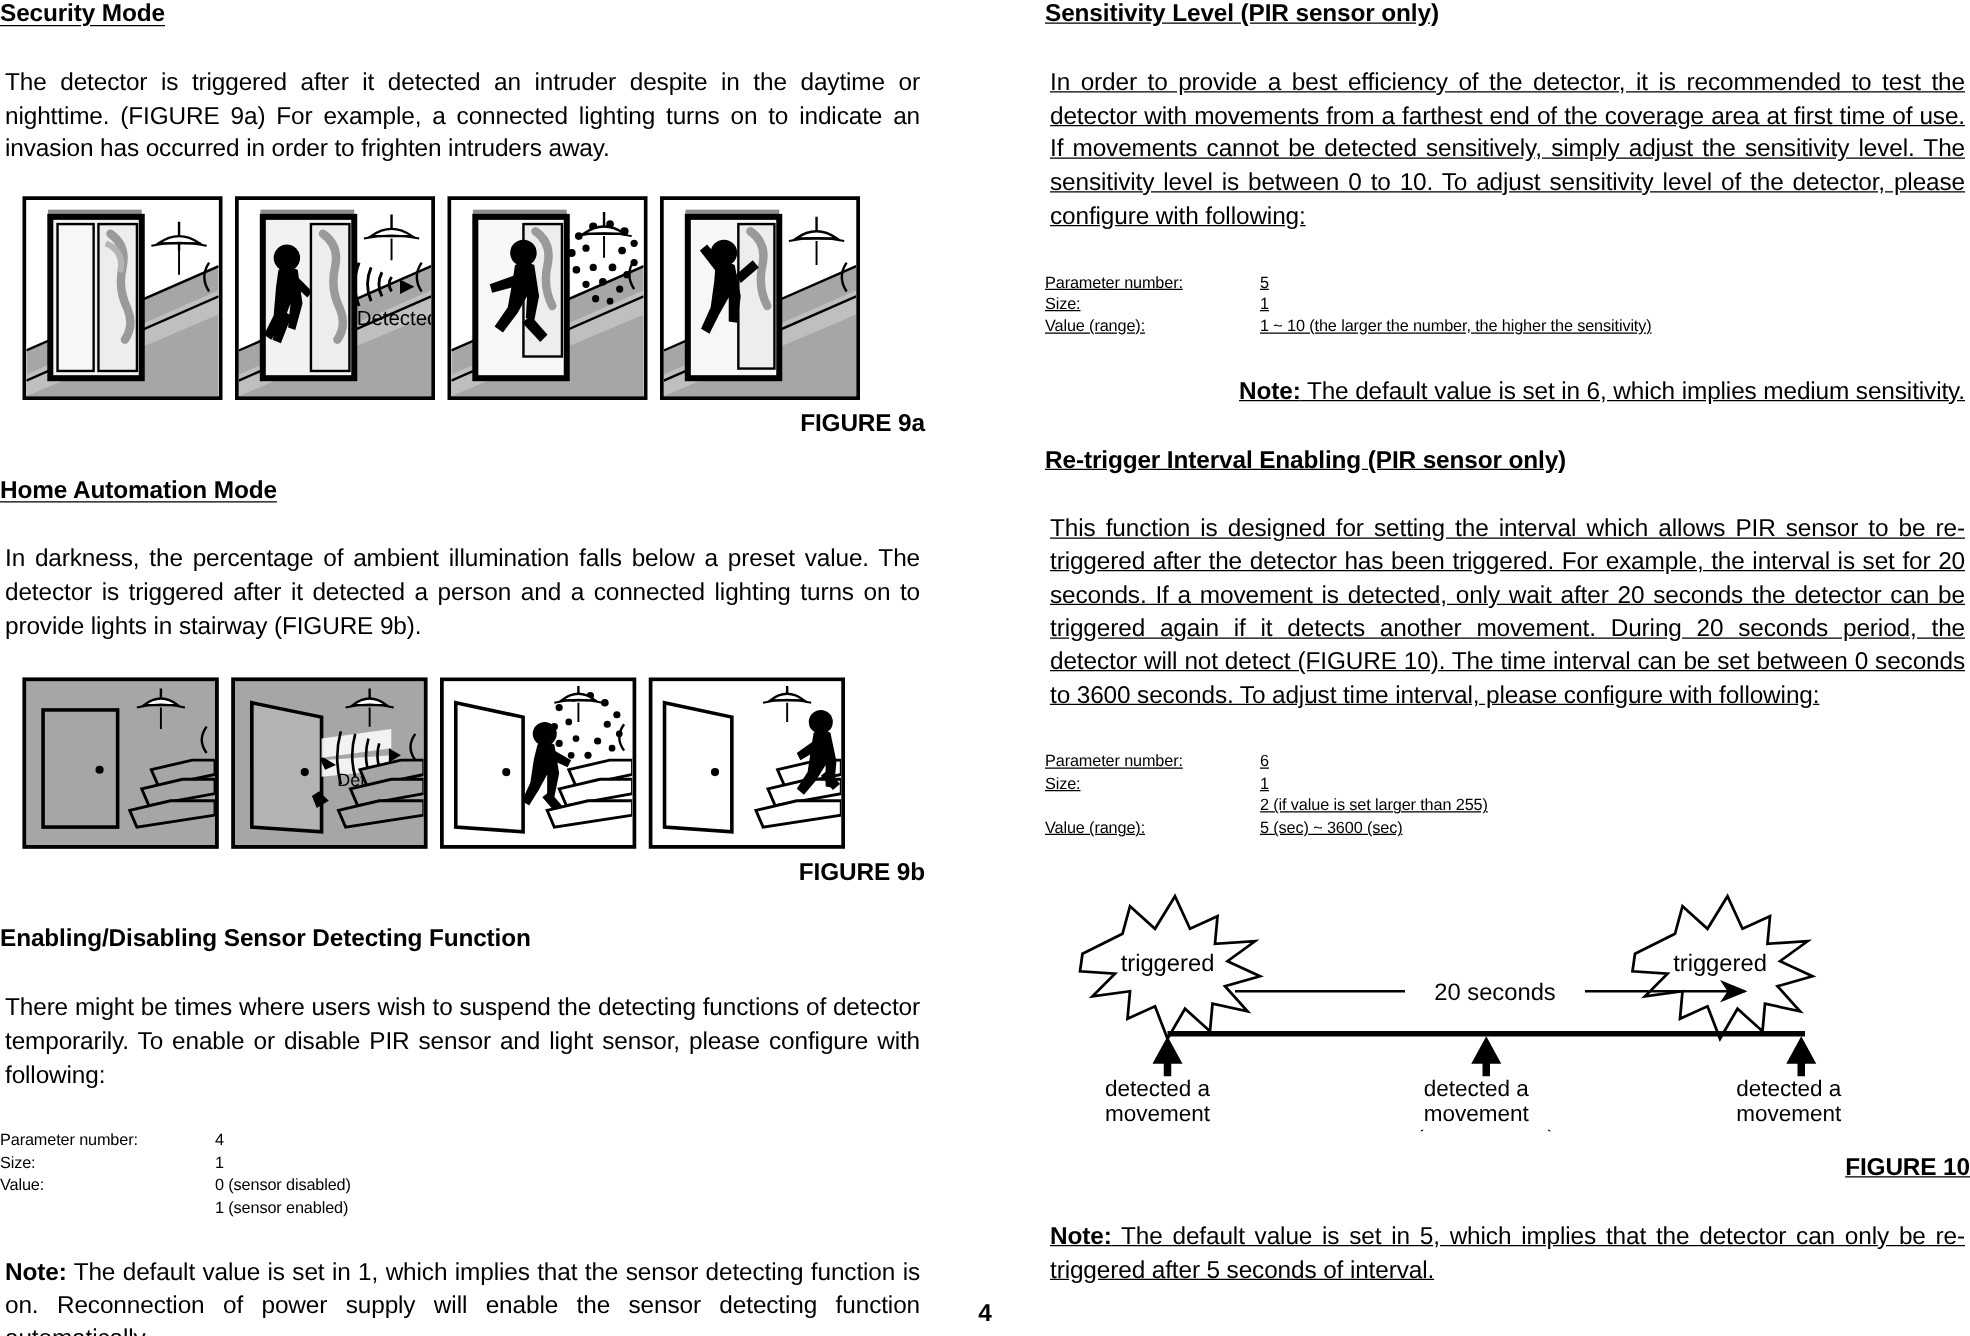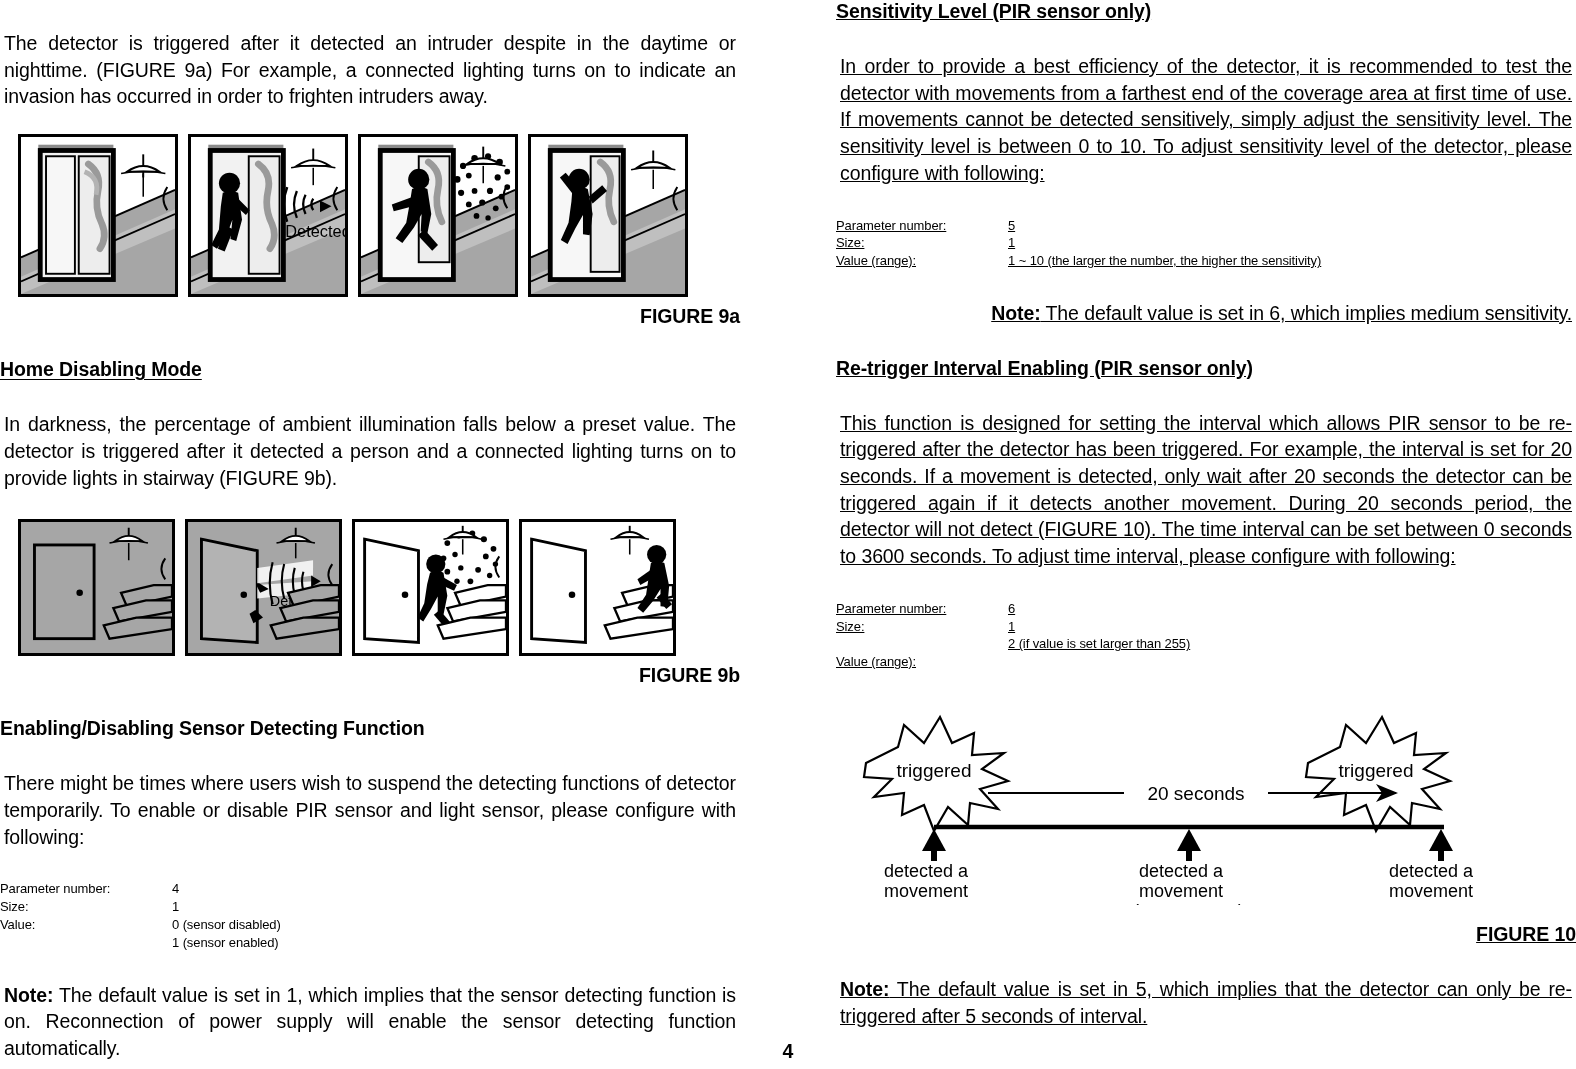--- a/index.html
+++ b/index.html
@@ -116,20 +116,21 @@
   }
   .bold-lead { font-weight: bold; }
 </style>
 </head>
 <body>
 
 <div class="page">
 
   <div class="column col-left">
 
+    <h2 class="heading underlined">Security Mode</h2>
     <div class="sp-26"></div>
     <p class="body">The detector is triggered after it detected an intruder despite in the daytime or nighttime. (FIGURE 9a)    For example, a connected lighting turns on to indicate an invasion has occurred in order to frighten intruders away.</p>
 
     <div class="sp-20"></div>
 
     <div class="strip">
 
       <div class="panel panel-9a">
         <svg viewBox="0 0 160 163" preserveAspectRatio="none">
           <rect x="0" y="0" width="160" height="163" fill="#ffffff"></rect>
@@ -264,21 +265,21 @@
         </svg>
       </div>
 
     </div>
 
     <div class="sp-8"></div>
     <div class="fig-caption">FIGURE 9a</div>
 
     <div class="sp-30"></div>
 
-    <h2 class="heading underlined">Home Disabling Mode</h2>
+    <h2 class="heading underlined">Home Automation Mode</h2>
     <div class="sp-26"></div>
     <p class="body">In darkness, the percentage of ambient illumination falls below a preset value. The detector is triggered after it detected a person and a connected lighting turns on to provide lights in stairway (FIGURE 9b).</p>
 
     <div class="sp-24"></div>
 
     <div class="strip">
 
       <div class="panel panel-9b dark">
         <svg viewBox="0 0 157 137" preserveAspectRatio="none">
           <rect x="0" y="0" width="157" height="137" fill="#a6a6a6"></rect>
@@ -484,20 +485,21 @@
       <div class="param-row">
         <span class="param-label">Size:</span>
         <span class="param-value">1</span>
       </div>
       <div class="param-row">
         <span class="param-label"></span>
         <span class="param-value">2 (if value is set larger than 255)</span>
       </div>
       <div class="param-row">
         <span class="param-label">Value (range):</span>
+        <span class="param-value">5 (sec) ~ 3600 (sec)</span>
       </div>
     </div>
 
     <div class="sp-34"></div>
 
     <div class="fig10-wrap">
       <svg width="740" height="200" viewBox="0 0 740 200">
 
         <g>
           <polygon points="30,58 62,42 68,20 88,38 104,12 116,38 138,28 136,50 168,48 146,64 172,76 144,84 162,104 134,98 132,120 112,102 98,126 88,100 66,110 68,88 38,92 56,74 28,72" fill="#ffffff" stroke="#000" stroke-width="2.2" stroke-linejoin="miter"></polygon>

